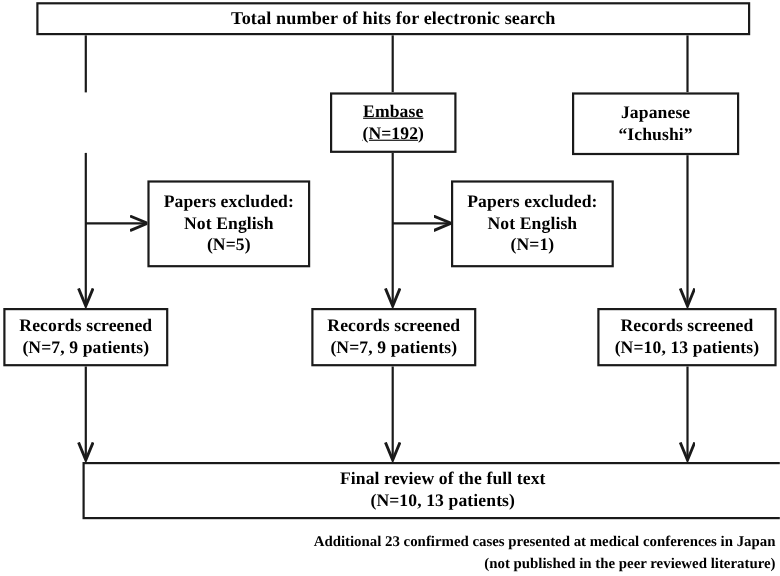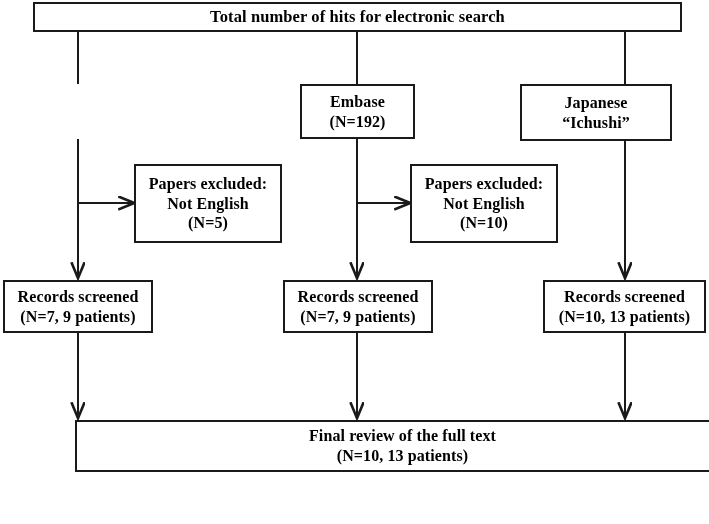--- a/index.html
+++ b/index.html
@@ -86,40 +86,40 @@
       <path d="M357,333 L357,417" marker-end="url(#arrow)"></path>
       <path d="M625,333 L625,417" marker-end="url(#arrow)"></path>
     </g>
   </svg>
 
   <div class="box" style="left:33px; top:2px; width:649px; height:30px; font-size:16.5px;">
     <span class="line">Total number of hits for electronic search</span>
   </div>
 
 
-  <div class="box" style="left:300px; top:84px; width:115px; height:55px;">
+  <div class="box" style="left:300px; top:84px; width:115px; height:55px;text-decoration:underline;">
     <span class="line">Embase</span>
     <span class="line">(N=192)</span>
   </div>
 
   <div class="box" style="left:520px; top:84px; width:152px; height:57px;">
     <span class="line">Japanese</span>
     <span class="line">“Ichushi”</span>
   </div>
 
   <div class="box" style="left:134px; top:164px; width:148px; height:79px;">
     <span class="line">Papers excluded:</span>
     <span class="line">Not English</span>
     <span class="line">(N=5)</span>
   </div>
 
   <div class="box" style="left:410px; top:164px; width:148px; height:79px;">
     <span class="line">Papers excluded:</span>
     <span class="line">Not English</span>
-    <span class="line">(N=10)</span>
+    <span class="line">(N=1)</span>
   </div>
 
   <div class="box" style="left:3px; top:280px; width:150px; height:53px;">
     <span class="line">Records screened</span>
     <span class="line">(N=7, 9 patients)</span>
   </div>
 
   <div class="box" style="left:283px; top:280px; width:150px; height:53px;">
     <span class="line">Records screened</span>
     <span class="line">(N=7, 9 patients)</span>
@@ -129,15 +129,17 @@
     <span class="line">Records screened</span>
     <span class="line">(N=10, 13 patients)</span>
   </div>
 
   <div class="box" style="left:27px; top:420px; width:655px; height:52px;margin-left:48px;">
     <span class="line">Final review of the full text</span>
     <span class="line">(N=10, 13 patients)</span>
   </div>
 
   <div class="footnote">
+    <span class="line">Additional 23 confirmed cases presented at medical conferences in Japan</span>
+    <span class="line">(not published in the peer reviewed literature)</span>
   </div>
 
 </div>
 
 </body></html>

